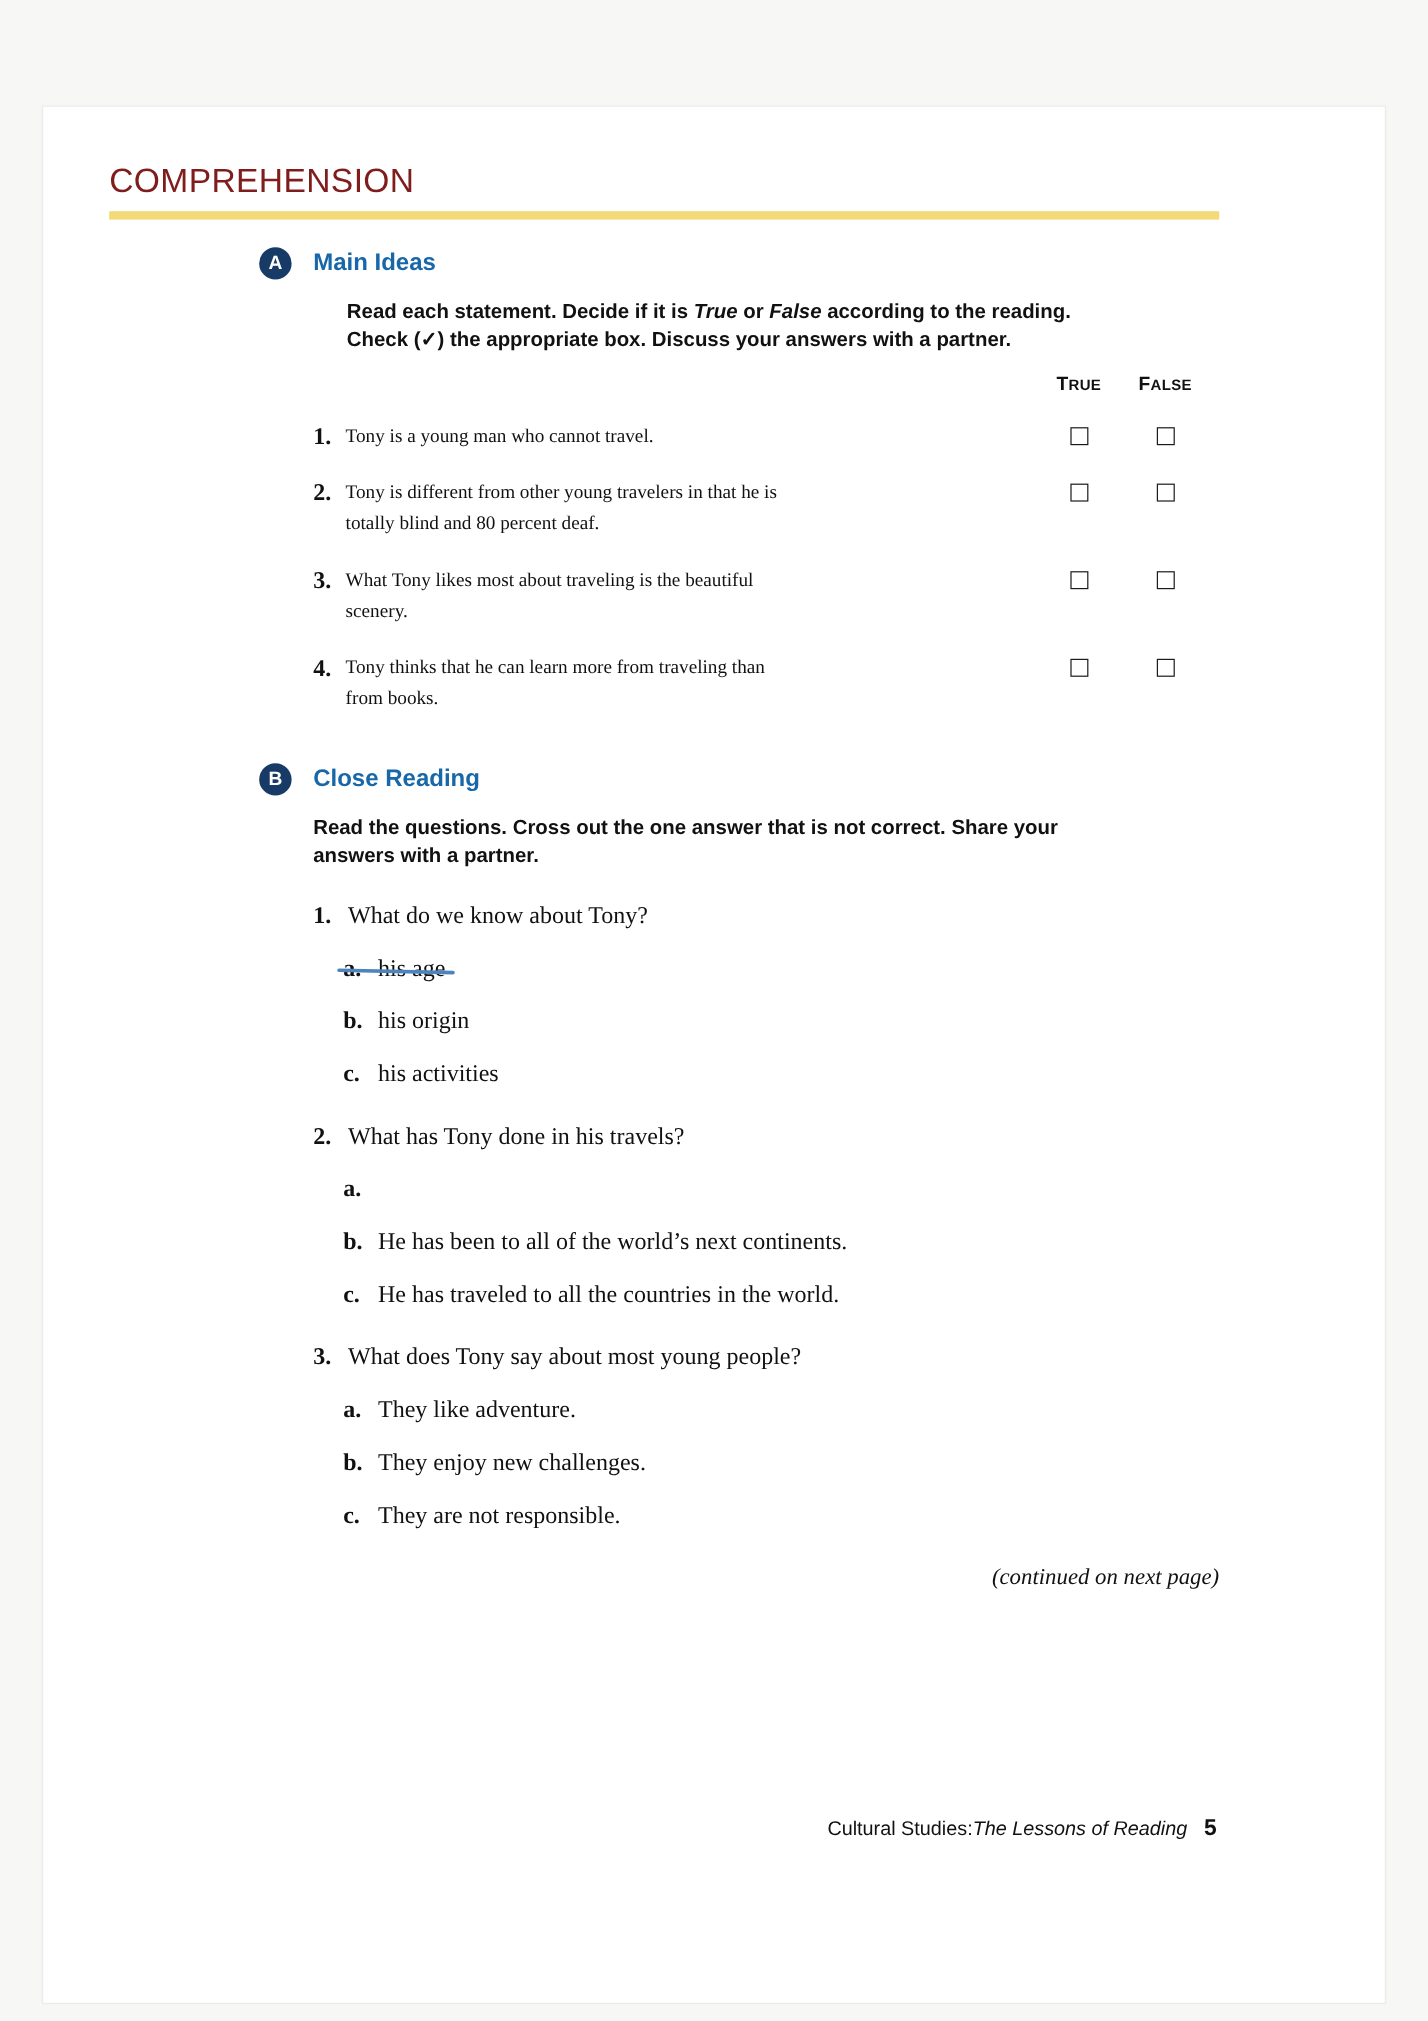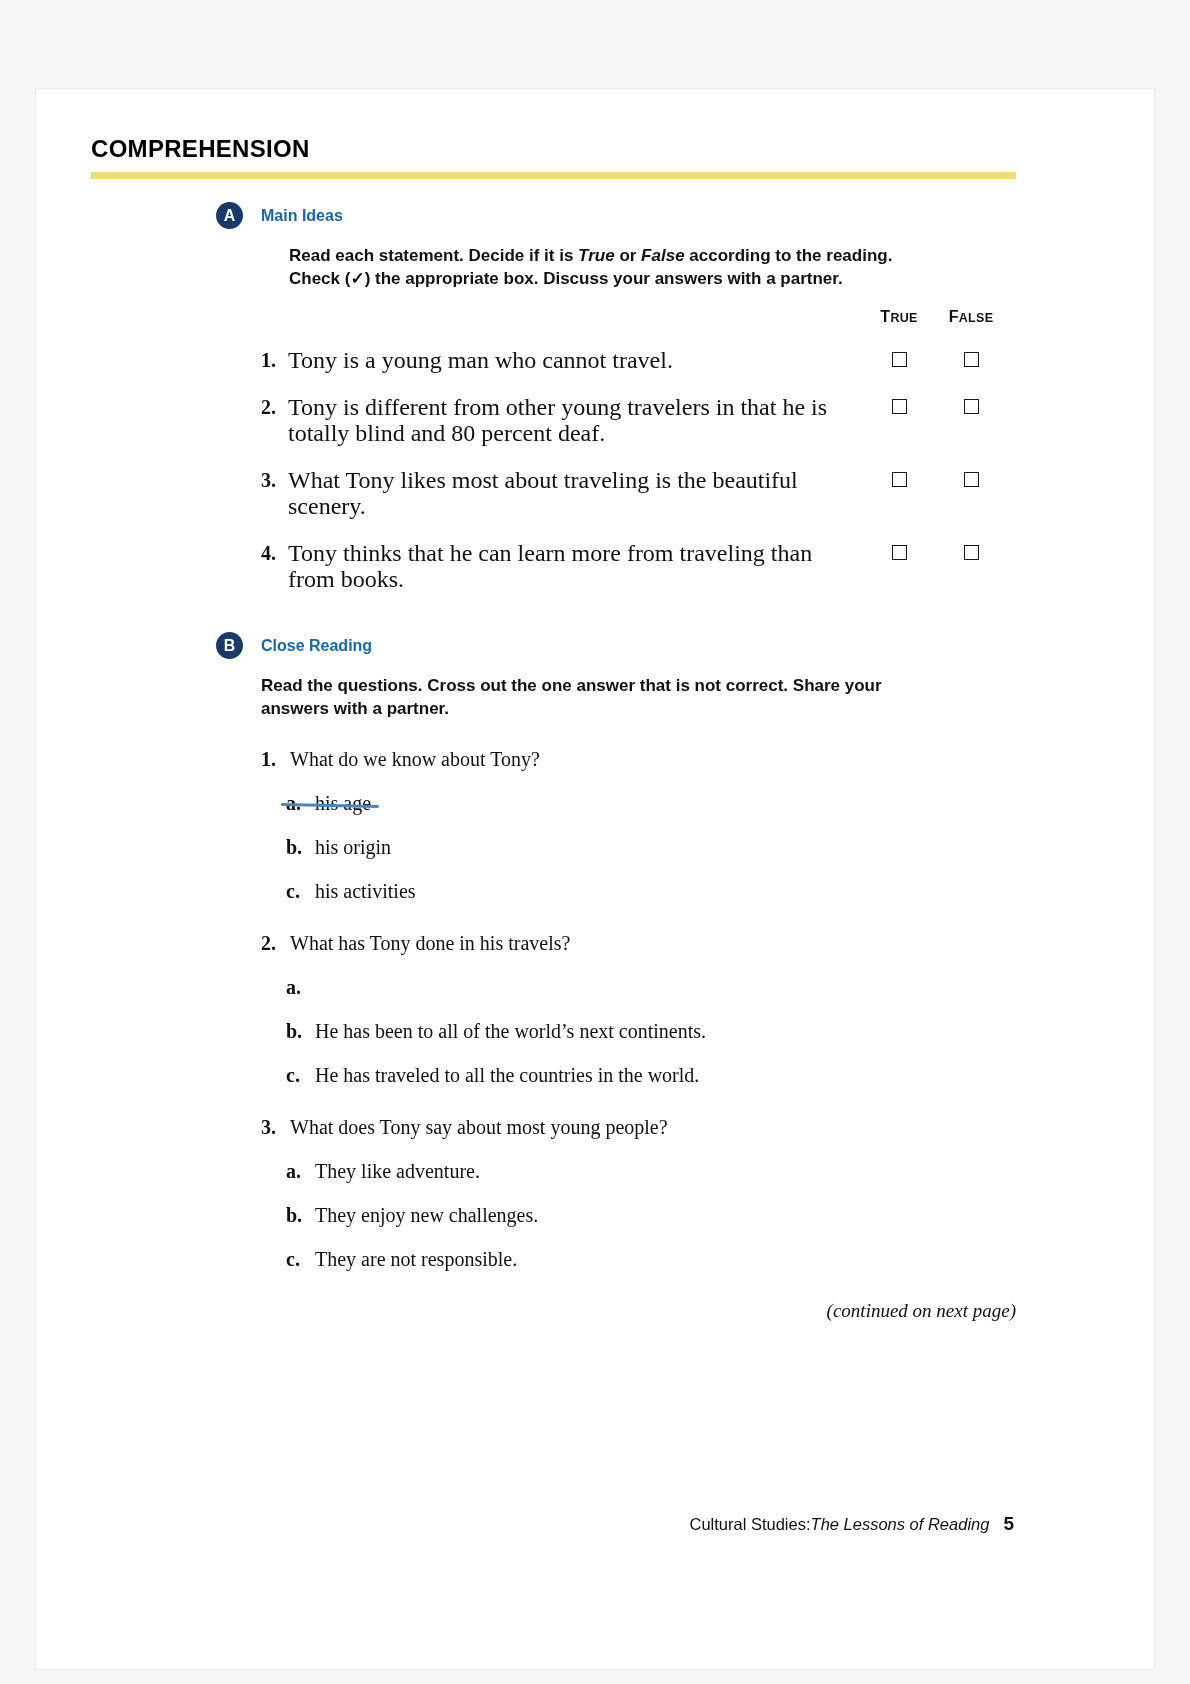--- a/index.html
+++ b/index.html
@@ -4,52 +4,52 @@
 <style>
   * { margin:0; padding:0; box-sizing:border-box; }
   html,body { width:1190px; height:1684px; background:#f7f7f5; font-family:"Liberation Sans",sans-serif; color:#111; }
   .page {
     position:absolute; left:35px; top:88px; width:1120px; height:1582px;
     background:#ffffff; border:1px solid #ececea; box-shadow:0 0 2px rgba(0,0,0,0.04);
   }
   .content { position:absolute; left:55px; top:46px; width:925px; }
 
   .h1 {
-    font-size:24px; font-weight:bold; color:#000000; letter-spacing:0.3px;
+    font-size:28px; font-weight:normal; color:#7f1d1d; letter-spacing:0.3px;
     font-family:"Liberation Sans",sans-serif;
   }
   .rule { margin-top:9px; height:7px; background:#f3da78; width:100%; }
 
   .sec-head { display:flex; align-items:center; margin-left:125px; }
   .badge {
     width:27px; height:27px; border-radius:50%; background:#173a67; color:#fff;
     font-weight:bold; font-size:16px; display:flex; align-items:center; justify-content:center;
     flex:0 0 27px;
   }
-  .sec-title { margin-left:18px; font-size:16px; font-weight:bold; color:#1767a9; }
+  .sec-title { margin-left:18px; font-size:20px; font-weight:bold; color:#1767a9; }
 
   .sec-body { margin-left:170px; }
   .instructions {
     font-size:17px; font-weight:bold; line-height:23px; white-space:pre-line;
   }
   .bi { font-style:italic; }
 
   
   .tf-header { display:flex; margin-top:18px; }
   .tf-header .spacer { width:602px; }
   .tf-col-label {
     width:72px; text-align:center; font-weight:bold; font-size:12.5px;
     text-transform:uppercase; letter-spacing:0.3px;
   }
   .tf-col-label::first-letter { font-size:16px; }
 
   .tf-item { display:flex; align-items:flex-start; margin-top:21px; }
   .serif { font-family:"Liberation Serif","DejaVu Serif",serif; }
   .tf-item .num { width:27px; font-weight:bold; font-size:20px; line-height:26px; }
-  .tf-item .stmt { width:575px; font-size:24px; line-height:26px; white-space:pre-line; }
+  .tf-item .stmt { width:575px; font-size:16px; line-height:26px; white-space:pre-line; }
   .cb-col { width:72px; display:flex; justify-content:center; }
   .checkbox {
     width:15px; height:15px; border:1.6px solid #1a1a1a; background:#fff; margin-top:5px;
     display:inline-block; cursor:pointer;
   }
 
   .gap-b { height:40px; }
 
   
   .q-line { display:flex; margin-top:26px; }

